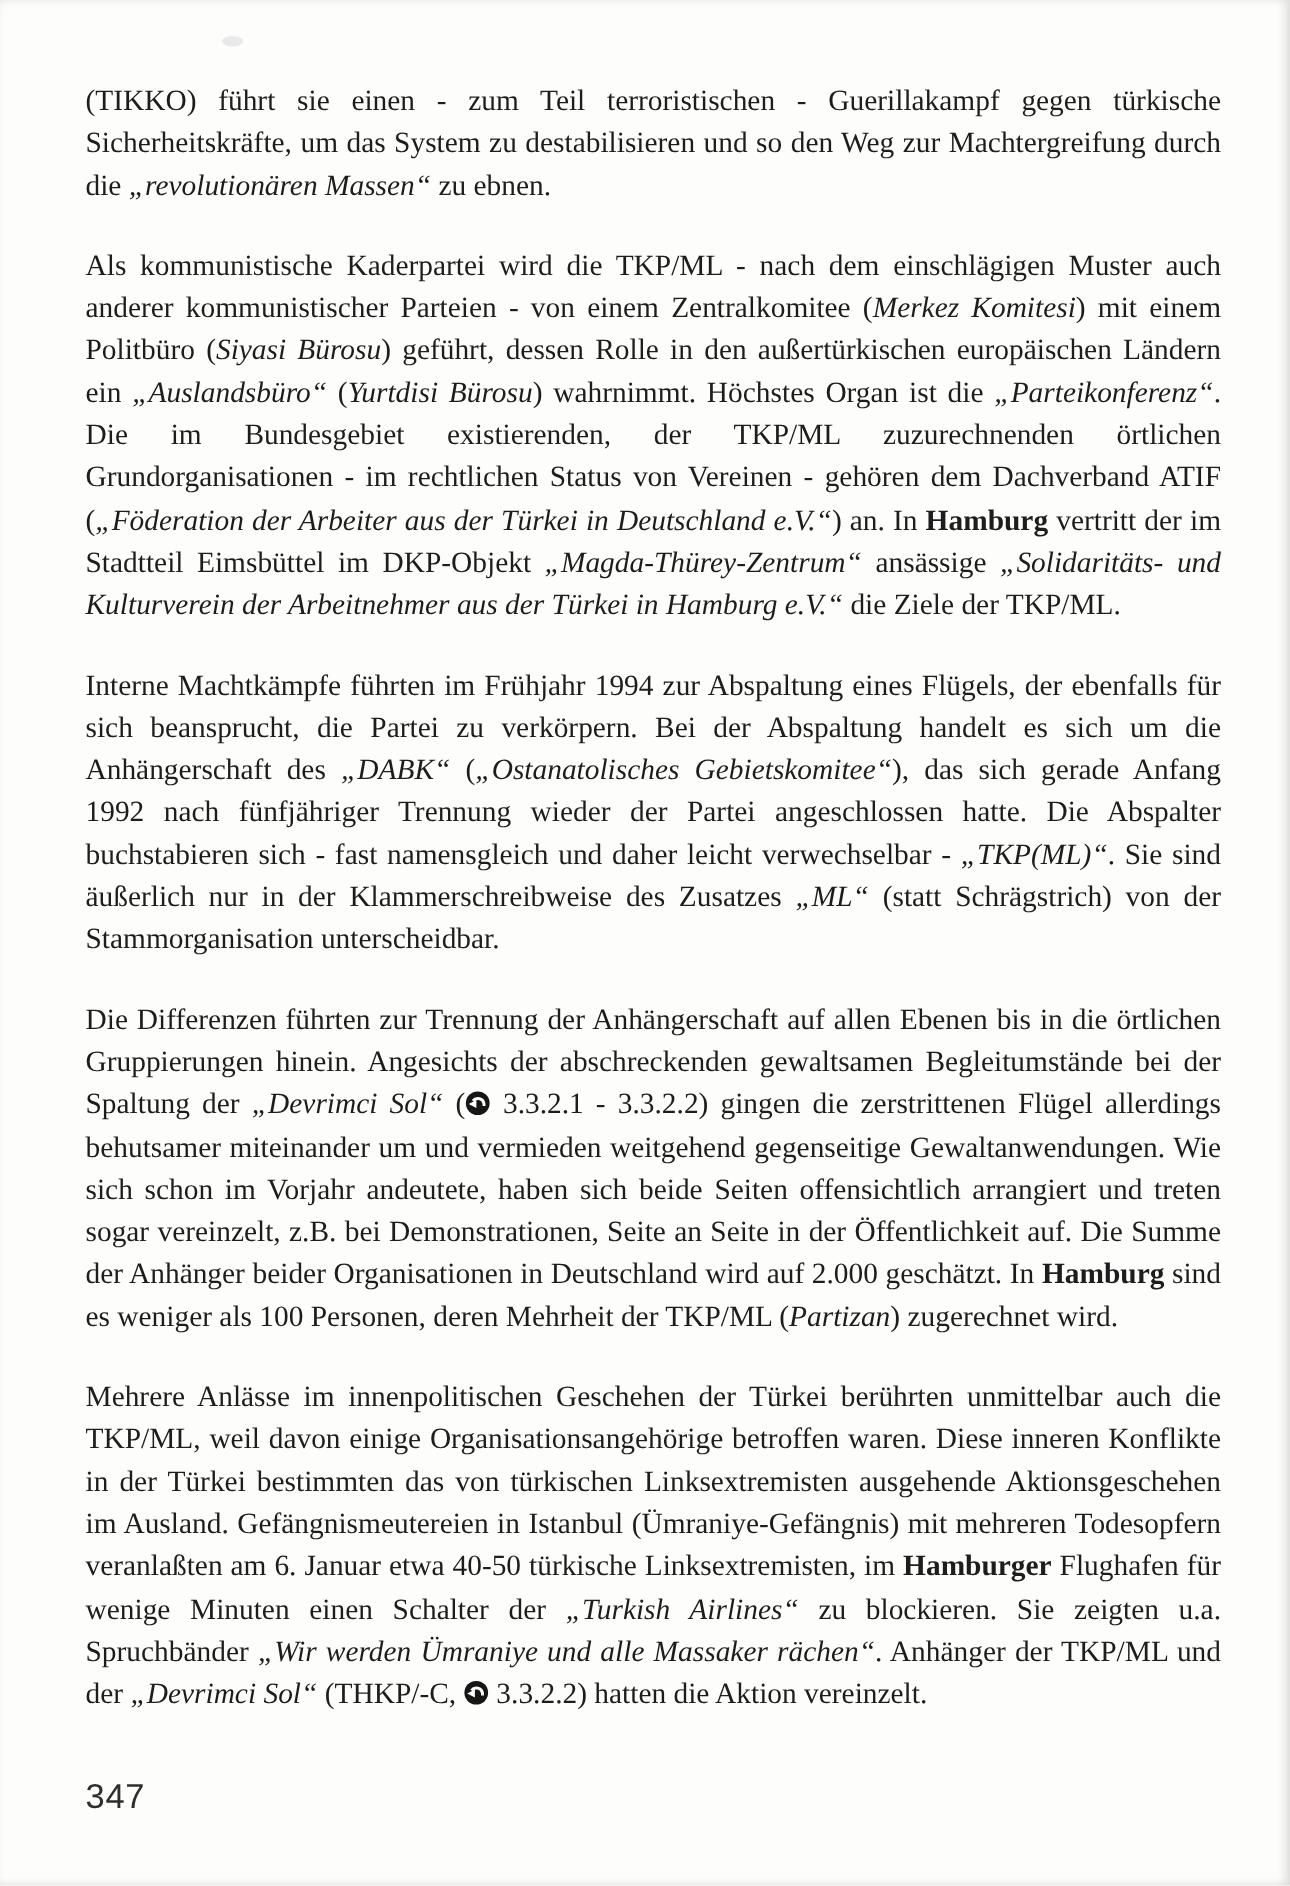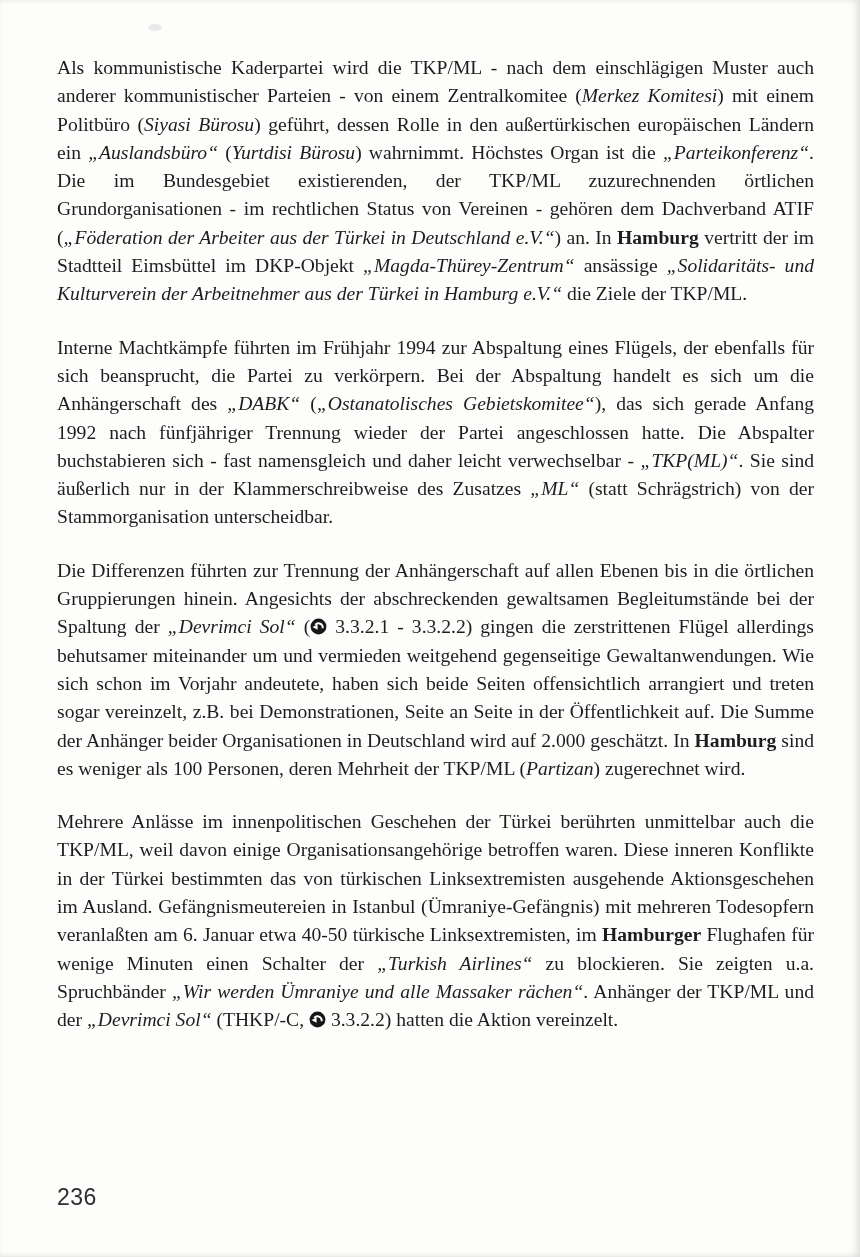--- a/index.html
+++ b/index.html
@@ -62,27 +62,28 @@
     border-radius: 50%;
     opacity: 0.55;
   }
 </style>
 </head>
 <body>
 
 <div class="page">
   <div class="scan-artifact"></div>
   <div class="doc-body">
+      <p><span>(TIKKO) führt sie einen - zum Teil terroristischen - Guerillakampf gegen türkische Sicherheitskräfte, um das System zu destabilisieren und so den Weg zur Machtergreifung durch die </span><em>„revolutionären Massen“</em><span> zu ebnen.</span></p>
       <p><span>Als kommunistische Kaderpartei wird die TKP/ML - nach dem einschlägigen Muster auch anderer kommunistischer Parteien - von einem Zentralkomitee (</span><em>Merkez Komitesi</em><span>) mit einem Politbüro (</span><em>Siyasi Bürosu</em><span>) geführt, dessen Rolle in den außertürkischen europäischen Ländern ein </span><em>„Auslandsbüro“</em><span> (</span><em>Yurtdisi Bürosu</em><span>) wahrnimmt. Höchstes Organ ist die </span><em>„Parteikonferenz“</em><span>. Die im Bundesgebiet existierenden, der TKP/ML zuzurechnenden örtlichen Grundorganisationen - im rechtlichen Status von Vereinen - gehören dem Dachverband ATIF (</span><em>„Föderation der Arbeiter aus der Türkei in Deutschland e.V.“</em><span>) an. In </span><strong>Hamburg</strong><span> vertritt der im Stadtteil Eimsbüttel im DKP-Objekt </span><em>„Magda-Thürey-Zentrum“</em><span> ansässige </span><em>„Solidaritäts- und Kulturverein der Arbeitnehmer aus der Türkei in Hamburg e.V.“</em><span> die Ziele der TKP/ML.</span></p>
       <p><span>Interne Machtkämpfe führten im Frühjahr 1994 zur Abspaltung eines Flügels, der ebenfalls für sich beansprucht, die Partei zu verkörpern. Bei der Abspaltung handelt es sich um die Anhängerschaft des </span><em>„DABK“</em><span> (</span><em>„Ostanatolisches Gebietskomitee“</em><span>), das sich gerade Anfang 1992 nach fünfjähriger Trennung wieder der Partei angeschlossen hatte. Die Abspalter buchstabieren sich - fast namensgleich und daher leicht verwechselbar - </span><em>„TKP(ML)“</em><span>. Sie sind äußerlich nur in der Klammerschreibweise des Zusatzes </span><em>„ML“</em><span> (statt Schrägstrich) von der Stammorganisation unterscheidbar.</span></p>
       <p><span>Die Differenzen führten zur Trennung der Anhängerschaft auf allen Ebenen bis in die örtlichen Gruppierungen hinein. Angesichts der abschreckenden gewaltsamen Begleitumstände bei der Spaltung der </span><em>„Devrimci Sol“</em><span> (</span><span class="ref-icon"><svg width="17" height="17" viewBox="0 0 20 20" aria-hidden="true">
             <circle cx="10" cy="10" r="9.3" fill="#161616"></circle>
             <path d="M6.2 8.2 A 4.9 4.9 0 0 1 14.9 10.3 L 14.9 12.2" fill="none" stroke="#ffffff" stroke-width="2.3"></path>
             <path d="M2.9 10.6 L 8.9 7.5 L 8.9 13.8 Z" fill="#ffffff"></path>
           </svg></span><span> 3.3.2.1 - 3.3.2.2) gingen die zerstrittenen Flügel allerdings behutsamer miteinander um und vermieden weitgehend gegenseitige Gewaltanwendungen. Wie sich schon im Vorjahr andeutete, haben sich beide Seiten offensichtlich arrangiert und treten sogar vereinzelt, z.B. bei Demonstrationen, Seite an Seite in der Öffentlichkeit auf. Die Summe der Anhänger beider Organisationen in Deutschland wird auf 2.000 geschätzt. In </span><strong>Hamburg</strong><span> sind es weniger als 100 Personen, deren Mehrheit der TKP/ML (</span><em>Partizan</em><span>) zugerechnet wird.</span></p>
       <p><span>Mehrere Anlässe im innenpolitischen Geschehen der Türkei berührten unmittelbar auch die TKP/ML, weil davon einige Organisationsangehörige betroffen waren. Diese inneren Konflikte in der Türkei bestimmten das von türkischen Linksextremisten ausgehende Aktionsgeschehen im Ausland. Gefängnismeutereien in Istanbul (Ümraniye-Gefängnis) mit mehreren Todesopfern veranlaßten am 6. Januar etwa 40-50 türkische Linksextremisten, im </span><strong>Hamburger</strong><span> Flughafen für wenige Minuten einen Schalter der </span><em>„Turkish Airlines“</em><span> zu blockieren. Sie zeigten u.a. Spruchbänder </span><em>„Wir werden Ümraniye und alle Massaker rächen“</em><span>. Anhänger der TKP/ML und der </span><em>„Devrimci Sol“</em><span> (THKP/-C, </span><span class="ref-icon"><svg width="17" height="17" viewBox="0 0 20 20" aria-hidden="true">
             <circle cx="10" cy="10" r="9.3" fill="#161616"></circle>
             <path d="M6.2 8.2 A 4.9 4.9 0 0 1 14.9 10.3 L 14.9 12.2" fill="none" stroke="#ffffff" stroke-width="2.3"></path>
             <path d="M2.9 10.6 L 8.9 7.5 L 8.9 13.8 Z" fill="#ffffff"></path>
           </svg></span><span> 3.3.2.2) hatten die Aktion vereinzelt.</span></p>
     </div>
-  <div class="page-number">236</div>
+  <div class="page-number">347</div>
 </div>
 
 </body></html>

